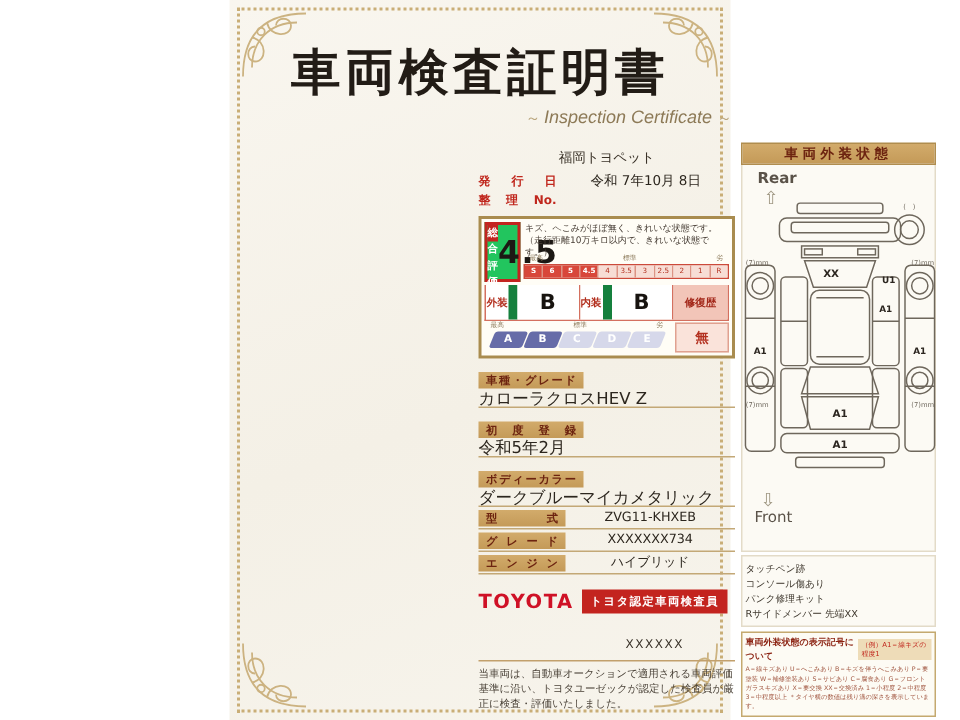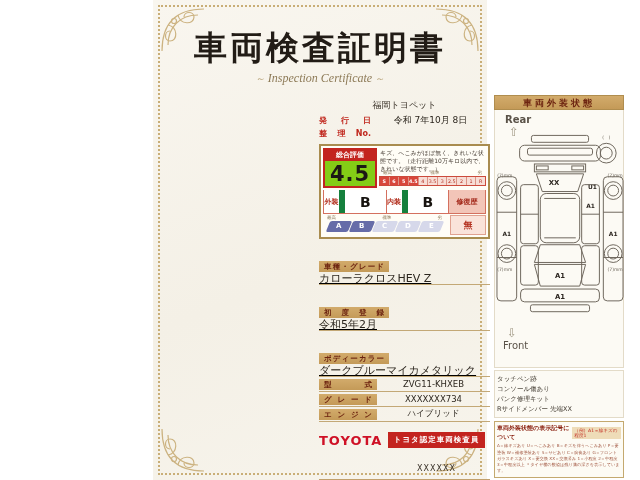--- a/index.html
+++ b/index.html
@@ -13,40 +13,40 @@
   .chain-border { position:absolute; inset:5px; border:2px dotted #c9ae77; pointer-events:none; }
   .corner { position:absolute; width:46px; height:46px; opacity:.85; }
   .corner.tl { left:7px; top:7px; }
   .corner.tr { right:7px; top:7px; transform:scaleX(-1); }
   .corner.bl { left:7px; bottom:7px; transform:scaleY(-1); }
   .corner.br { right:7px; bottom:7px; transform:scale(-1,-1); }
 
   .title { position:absolute; top:26px; left:0; width:100%; text-align:center;
     font-family:"DejaVu Serif","Liberation Serif",serif; font-weight:bold;
     font-size:33px; letter-spacing:3px; color:#221c16; }
-  .subtitle { position:absolute; top:71px; left:0; width:100%; text-align:center;
-    font-family:Liberation Serif, serif; font-style:italic;
+  .subtitle { position:absolute; top:71px; left:0; width:100%; text-align:right;
+    font-family:Liberation Sans, sans-serif; font-style:italic;
     font-size:12px; color:#8d7a57; }
   .subtitle .tilde { font-style:normal; color:#b9a57c; font-size:10px; letter-spacing:-1px; }
 
   .sec-bar { background:linear-gradient(#d2ab6b,#c49a58); color:#6d2410; font-weight:bold;
     text-align:center; font-size:9px; height:15px; line-height:15px; border:1px solid #b08d4e; }
 
   
   .left-col { position:absolute; left:166px; top:95px; width:171px; }
   .dealer-name { text-align:center; font-size:9px; color:#3a3228; padding:4px 0 2px; }
   .kv-row { display:flex; align-items:center; height:13px; }
   .kv-label { color:#c0271d; font-size:8px; font-weight:bold; width:52px;
     text-align:justify; text-align-last:justify; }
   .kv-value { flex:1; text-align:center; font-size:9px; color:#2c261e; }
 
   
   .rating-box { margin-top:4px; border:2px solid #a98c4f; background:#fffdf6; padding:2px; }
   .r-row1 { display:flex; height:40px; }
-  .overall-cell { width:54px; border:2px solid #c3241f; display:flex; flex-direction:column; background:#84cc16; }
+  .overall-cell { width:24px; border:2px solid #c3241f; display:flex; flex-direction:row; background:#22c55e; }
   .overall-label { background:#c3241f; color:#fff; font-size:7px; font-weight:bold;
     text-align:center; line-height:11px; height:11px; }
   .overall-value { flex:1; display:flex; align-items:center; justify-content:center;
     font-size:21px; font-weight:bold; color:#1c1814; letter-spacing:1px; }
   .r-right { flex:1; display:flex; flex-direction:column; padding-left:2px; }
   .r-comment { font-size:6px; color:#4a4038; line-height:1.35; height:22px; padding:1px 1px 0; }
   .scale-labels { display:flex; justify-content:space-between; font-size:4.5px;
     color:#8c7a5a; height:6px; line-height:6px; padding:0 4px; }
   .scale-cells { display:flex; height:10px; border:1px solid #cc4a3b; }
   .scale-cells span { flex:1; text-align:center; font-size:4.8px; line-height:9px;
@@ -65,21 +65,21 @@
   .abcde { display:flex; height:11px; margin-left:5px; }
   .abcde span { width:22px; margin-right:1px; transform:skewX(-22deg); text-align:center;
     font-size:7px; font-weight:bold; line-height:11px; border-radius:2px; }
   .abcde span.hi { background:#666ca8; color:#fff; }
   .abcde span.lo { background:#d6d8ea; color:#fff; }
   .abcde span i { display:inline-block; transform:skewX(22deg); font-style:normal; }
   .none-cell { width:36px; background:#fae3da; border:1px solid #e0a190; color:#b3301f;
     font-size:9px; font-weight:bold; display:flex; align-items:center; justify-content:center; }
 
   
-  .d-stacked { margin-top:15px;text-decoration:underline; }
+  .d-stacked { margin-top:2px; }
   .d-bar { display:inline-block; min-width:70px; height:11px; line-height:11px;
     background:linear-gradient(#d2ab6b,#c49a58); color:#6d2410; font-size:7.5px; font-weight:bold;
     padding:0 5px; text-align:justify; text-align-last:justify; }
   .d-val { font-size:11px; color:#2c261e; border-bottom:1px solid #c3a876;
     height:12px; line-height:11px; }
   .d-inline { display:flex; align-items:center; height:15px; border-bottom:1px solid #c3a876; }
   .d-inline .d-bar { height:11px; width:58px; min-width:58px; }
   .d-inline .d-val-i { flex:1; text-align:center; font-size:8.5px; color:#2c261e; }
 
   .certifier { display:flex; margin-top:5px; align-items:flex-start; }

